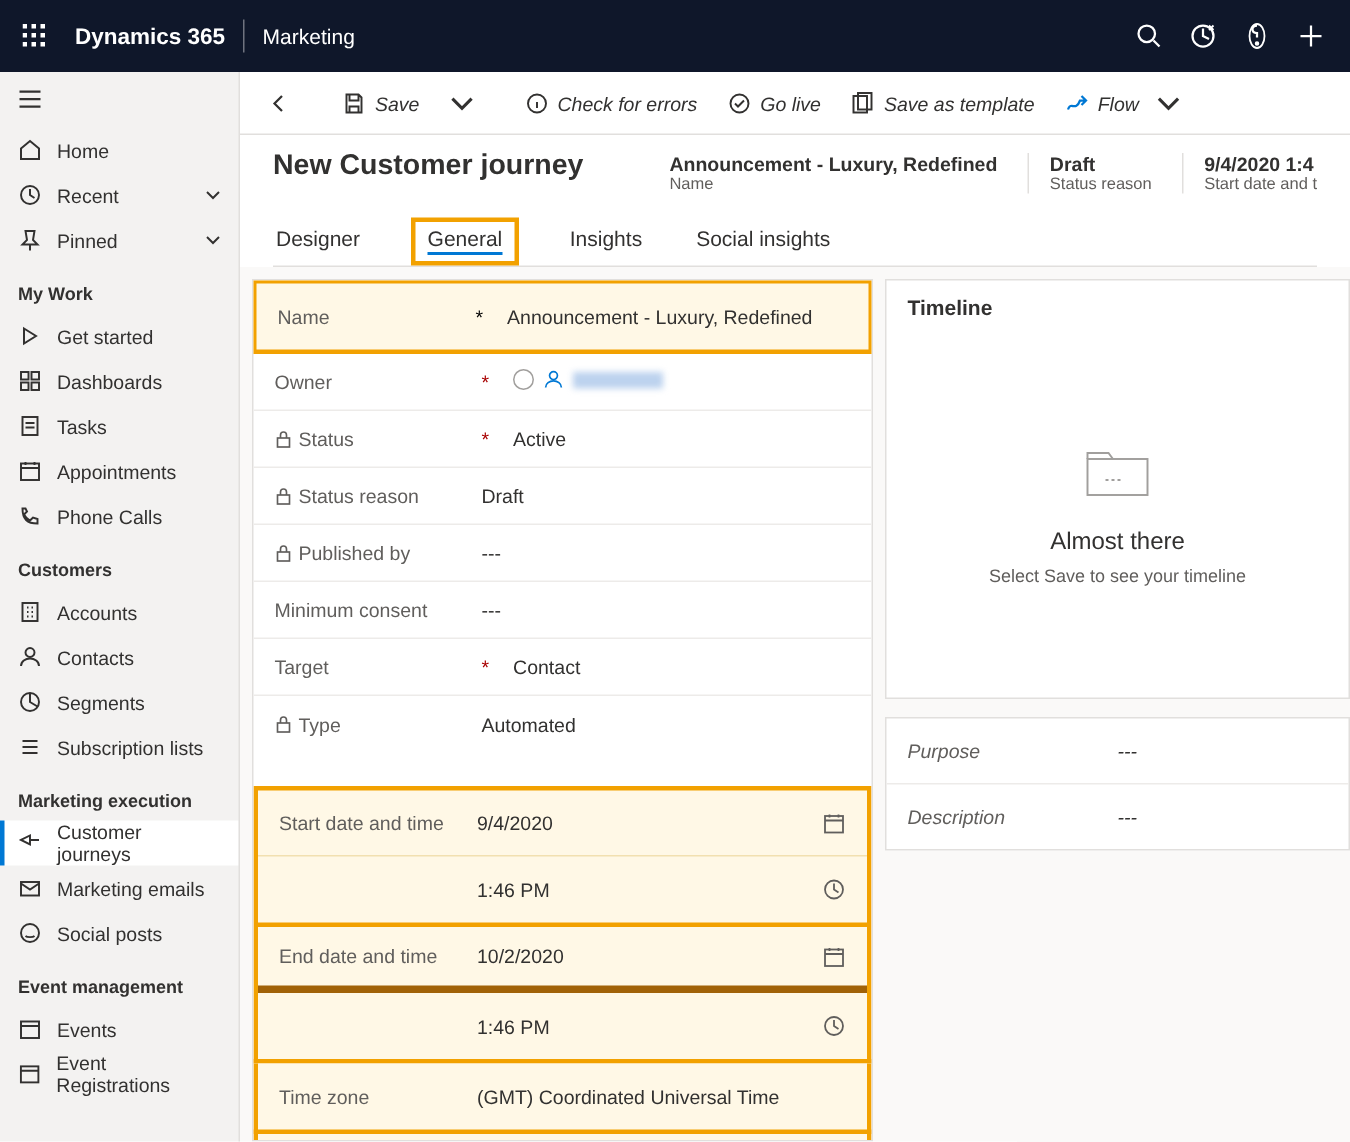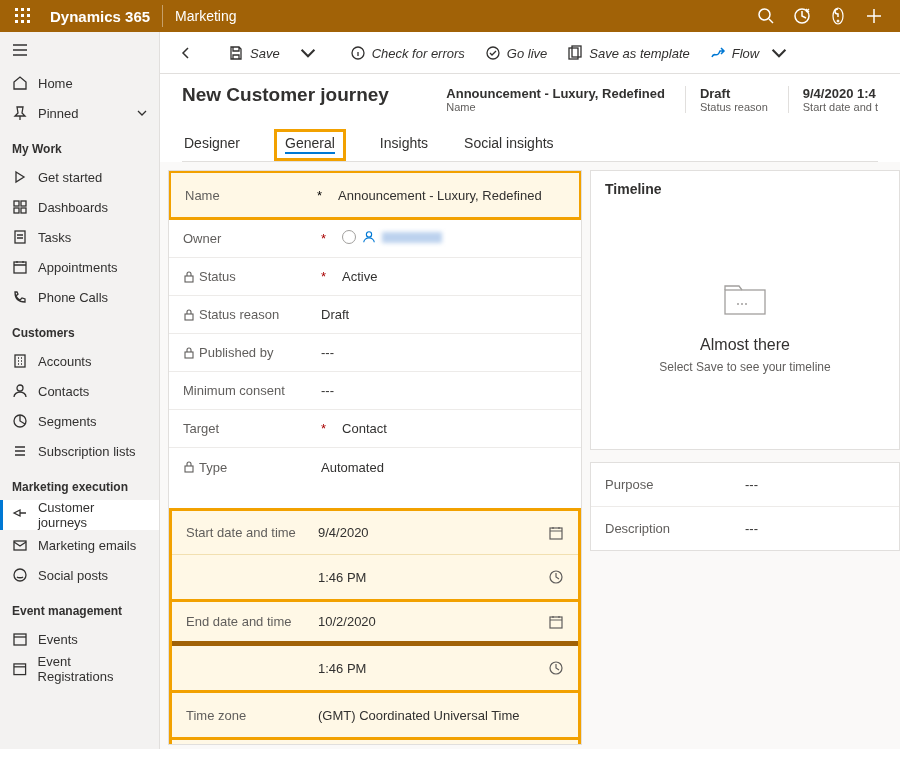--- a/index.html
+++ b/index.html
@@ -1,19 +1,19 @@
 <!DOCTYPE html>
 <html><head>
 <meta charset="utf-8">
 <style>
   * { box-sizing: border-box; margin: 0; padding: 0; font-family: "Segoe UI", Arial, sans-serif; }
   html, body { width: 900px; height: 761px; overflow: hidden; background: #fff; }
 
   
-  .topbar { height: 32px; background: #a16207; color: #fff; display: flex; align-items: center; padding: 0 8px; }
+  .topbar { height: 48px; background: #0f172a; color: #fff; display: flex; align-items: center; padding: 0 8px; }
   .waffle { width: 30px; height: 30px; display: flex; align-items: center; justify-content: center; cursor: pointer; }
   .waffle svg { width: 16px; height: 16px; }
   .brand { font-size: 15px; font-weight: 600; margin-left: 12px; }
   .divider-v { width: 1px; height: 22px; background: rgba(255,255,255,0.4); margin: 0 12px; }
   .module { font-size: 14px; }
   .spacer { flex: 1; }
   .top-icon { width: 36px; height: 44px; display: flex; align-items: center; justify-content: center; cursor: pointer; }
   .top-icon svg { width: 18px; height: 18px; stroke:#fff; fill:none;}
 
   
@@ -78,21 +78,21 @@
 
   .section-gap{height:22px;}
 
   
   .timeline-h{padding:10px 14px;font-size:14px;font-weight:600;color:#323130;}
   .empty{display:flex;flex-direction:column;align-items:center;justify-content:center;flex:1;padding:30px 10px;}
   .empty .title{font-size:16px;color:#323130;margin-top:16px;}
   .empty .sub{font-size:12px;color:#605e5c;margin-top:6px;white-space:nowrap;}
   .folder-ic svg{width:44px;height:34px;}
 
-  .simple-row{display:flex;padding:14px;font-size:13px;border-bottom:1px solid #edebe9;}
+  .simple-row{display:flex;padding:14px;font-size:13px;border-bottom:1px solid #edebe9;font-style:italic;}
   .simple-row .l{width:140px;color:#605e5c;}
   .simple-row .v{color:#323130;}
 
   .sb-scroll{overflow:hidden;}
 </style>
 </head>
 <body>
 
 <div class="topbar">
   <div class="waffle">
@@ -159,20 +159,34 @@
               <path d="M2 7 L8 2 L14 7 V14 H2 Z"></path>
             </svg>
           </span>
           <span>Home</span>
         </div>
       </div>
     <div class="nav-wrap">
         <div class="nav-item">
           <span class="icon">
             <svg viewBox="0 0 16 16" fill="none" stroke="#323130" stroke-width="1.3">
+              <circle cx="8" cy="8" r="6"></circle>
+              <path d="M8 4V8L11 10"></path>
+            </svg>
+          </span>
+          <span>Recent</span>
+          <span class="chev"><svg width="10" height="10" viewBox="0 0 10 10">
+              <path d="M1 3 L5 7 L9 3" fill="none" stroke="#323130" stroke-width="1.3"></path>
+            </svg></span>
+        </div>
+      </div>
+    <div class="nav-wrap">
+        <div class="nav-item">
+          <span class="icon">
+            <svg viewBox="0 0 16 16" fill="none" stroke="#323130" stroke-width="1.3">
               <path d="M5 2 L11 2 L10 8 L13 11 L3 11 L6 8 Z M8 11 V15"></path>
             </svg>
           </span>
           <span>Pinned</span>
           <span class="chev"><svg width="10" height="10" viewBox="0 0 10 10">
               <path d="M1 3 L5 7 L9 3" fill="none" stroke="#323130" stroke-width="1.3"></path>
             </svg></span>
         </div>
       </div>
 

